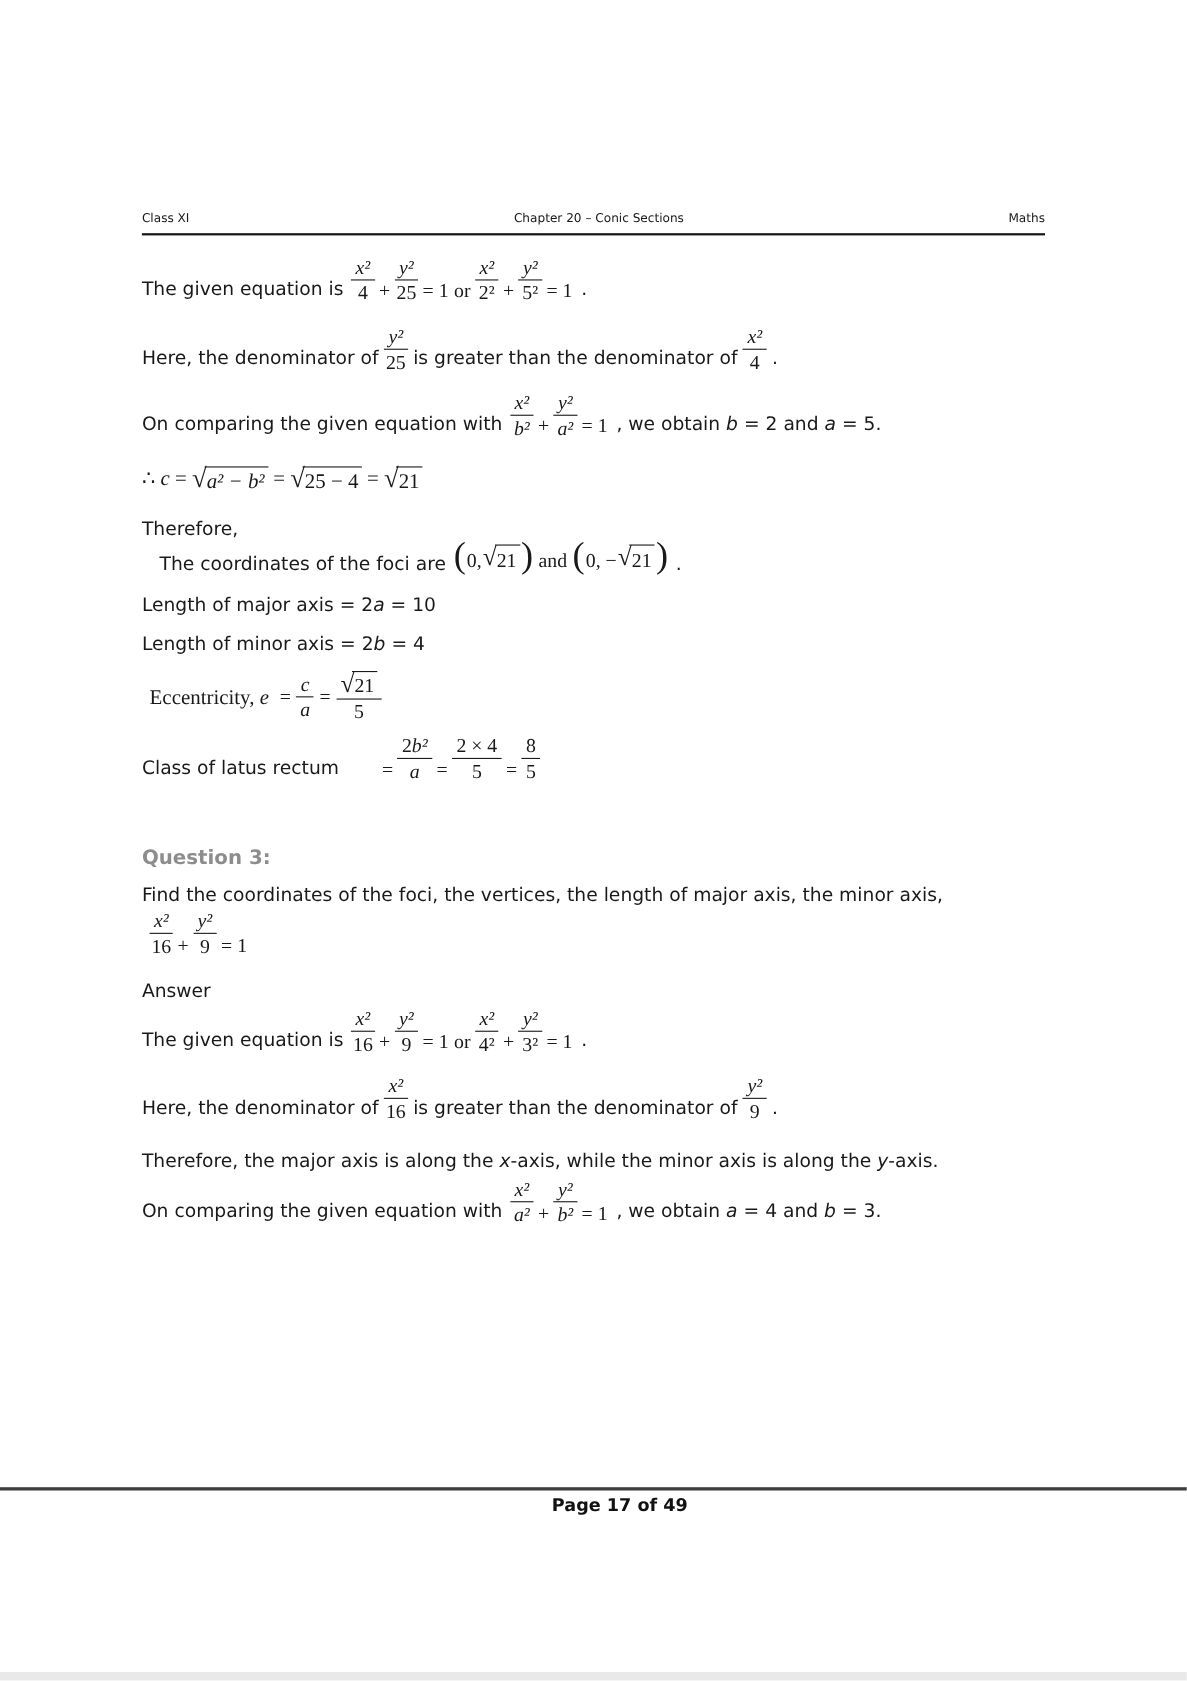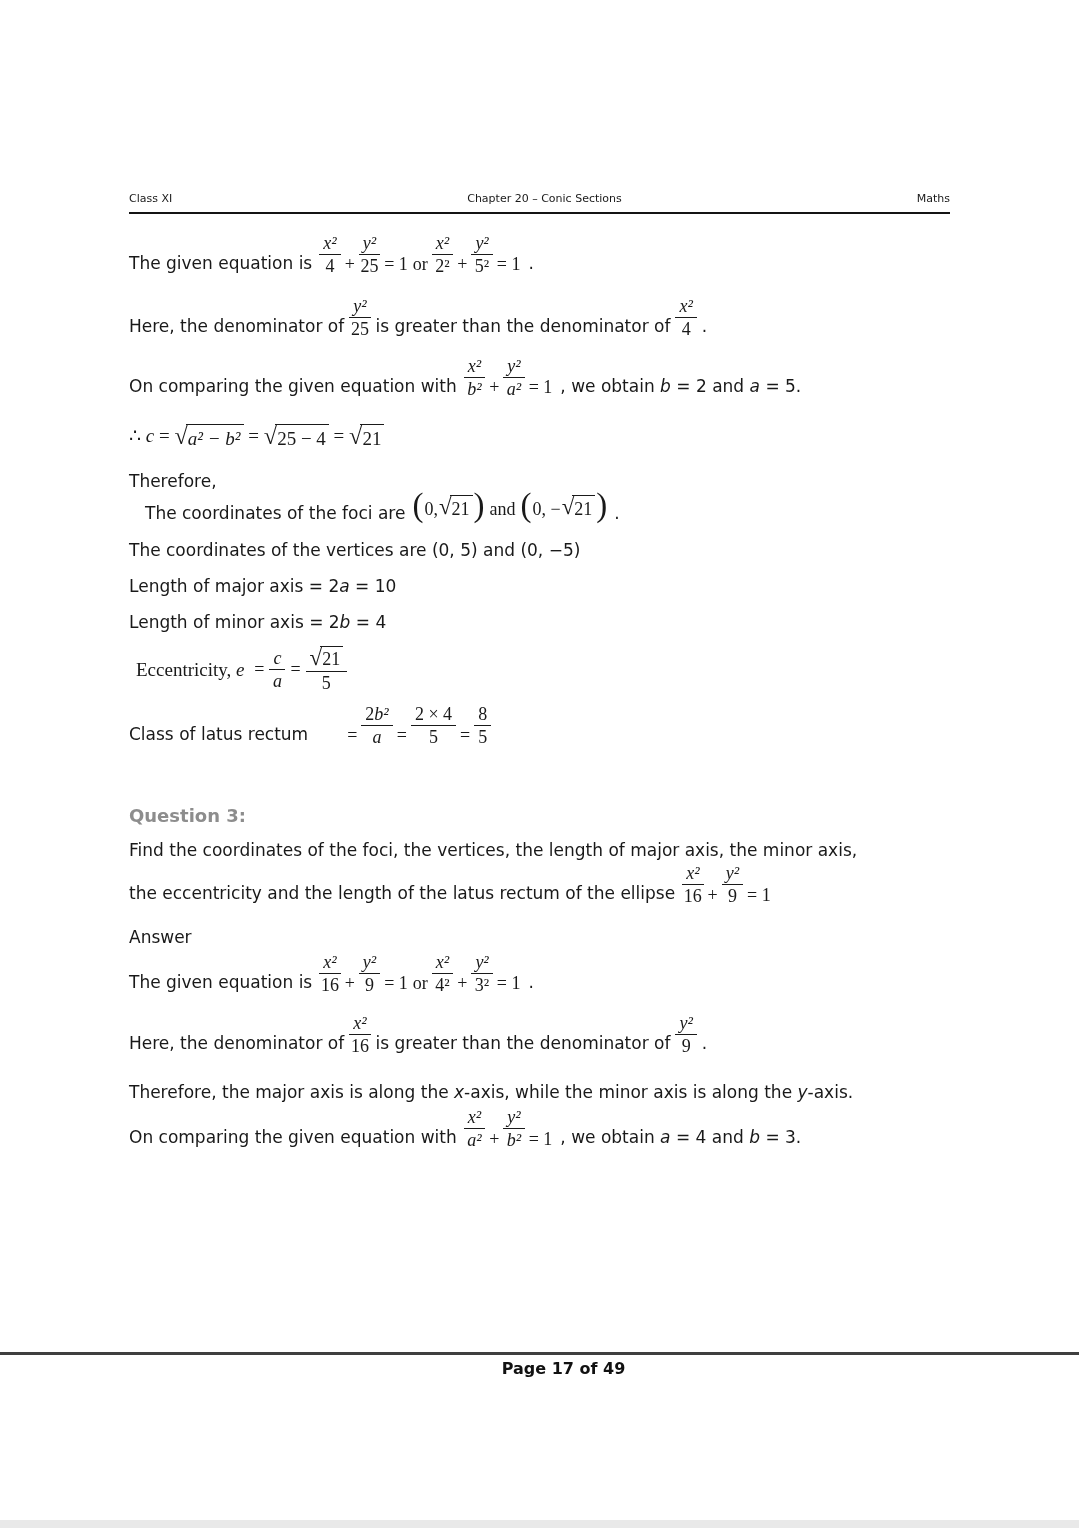--- a/index.html
+++ b/index.html
@@ -142,23 +142,20 @@
           <span class="bp">(</span>
           <span>0, −</span>
           <span class="sqrt">
             <span class="rsym">√</span>
             <span class="rval">21</span>
           </span>
           <span class="bp">)</span>
         </span><span>.</span>
     </p>
 
-    <p class="para" style="margin:0 0 13px;">
-      <span>The coordinates of the vertices are (0, 5) and (0, −5)</span>
-    </p>
 
     <p class="para" style="margin:0 0 13px;">
       <span>Length of major axis = 2</span><span class="iv">a</span><span> = 10</span>
     </p>
 
     <p class="para" style="margin:0 0 14px;">
       <span>Length of minor axis = 2</span><span class="iv">b</span><span> = 4</span>
     </p>
 
     <p class="para serifline" style="margin:0 0 18px;padding-left:7px;">
@@ -202,21 +199,21 @@
 
     <p class="para qh" style="margin:4px 0 12px;">
       <span>Question 3:</span>
     </p>
 
     <p class="para" style="margin:0 0 10px;">
       <span>Find the coordinates of the foci, the vertices, the length of major axis, the minor axis,</span>
     </p>
 
     <p class="para" style="margin:0 0 10px;">
-      <span>the eccentricity and the length of the latus rectum of the ellipse</span><span class="fblock">
+      <span class="fblock">
           <span class="frac">
             <span class="fn it">x²</span>
             <span class="fd">16</span>
           </span>
           <span class="op">+</span>
           <span class="frac">
             <span class="fn it">y²</span>
             <span class="fd">9</span>
           </span>
           <span class="op">= 1</span>

